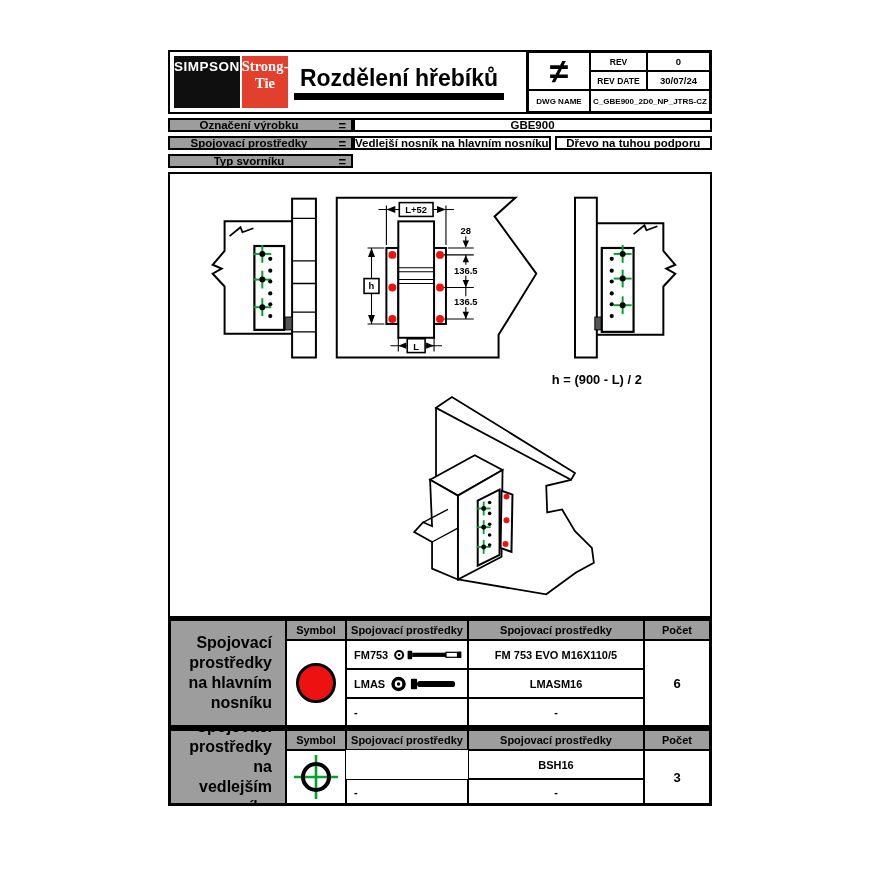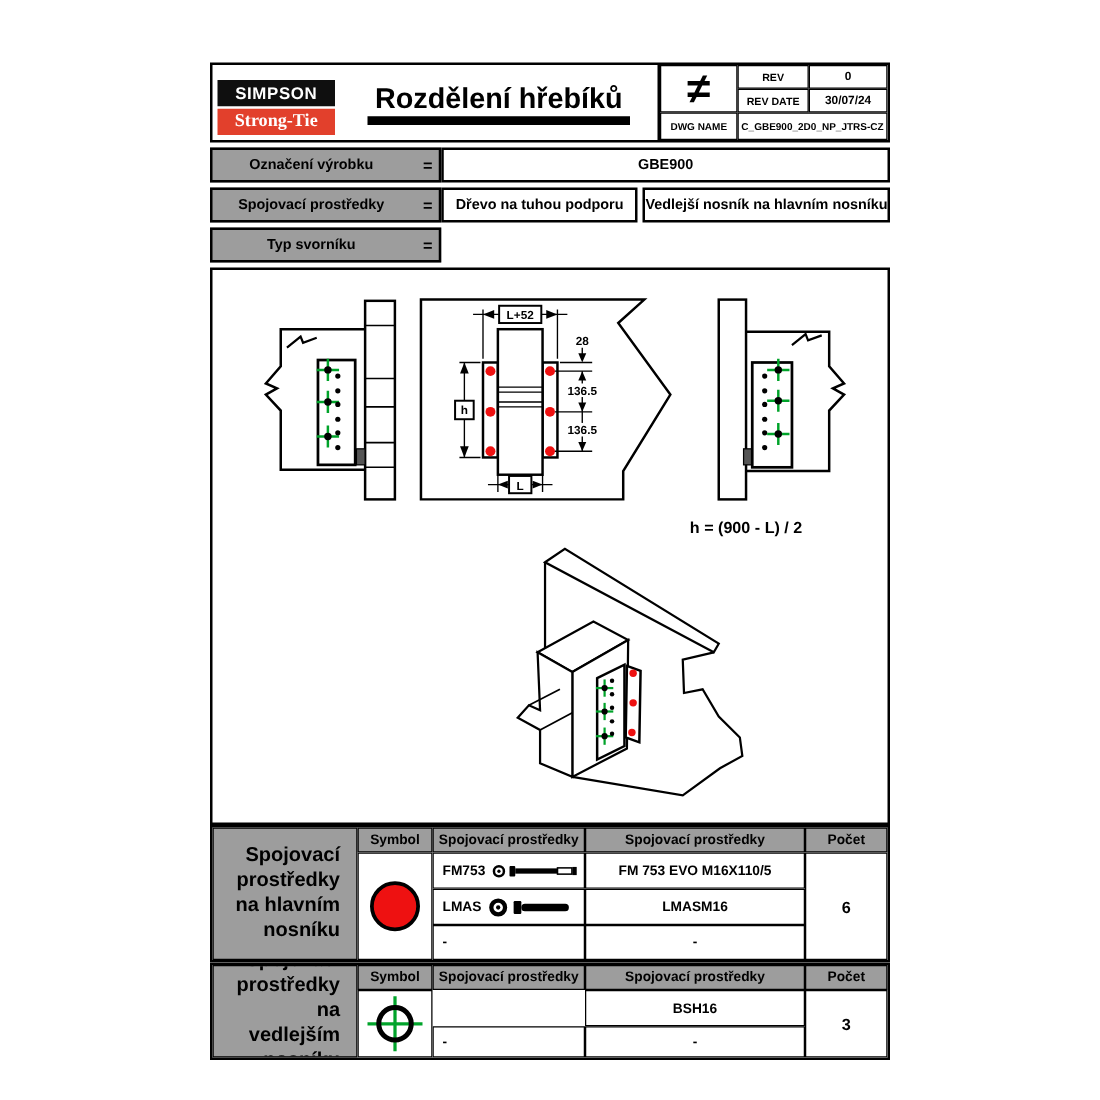--- a/index.html
+++ b/index.html
@@ -3,38 +3,38 @@
 <meta charset="utf-8">
 <style>
   html,body{margin:0;padding:0;background:#fff;}
   *{box-sizing:border-box;}
   .canvas{position:relative;width:880px;height:880px;background:#fff;overflow:hidden;
           font-family:"Liberation Sans", sans-serif;color:#000;}
   .page{position:absolute;left:168px;top:50px;width:544px;}
 
   
   .hdr{display:flex;height:64px;border:2.5px solid #000;margin-bottom:4px;align-items:stretch;background:#fff;}
-  .logo{width:102px;display:flex;flex-direction:column;justify-content:flex-end;gap:2px;padding:4px 4px;}
+  .logo{width:102px;display:flex;flex-direction:row;justify-content:flex-start;gap:2px;padding:4px 4px;}
   .logo-top{background:var(--brand_black);color:#fff;font-weight:bold;font-size:13.5px;text-align:center;
             padding:3px 0;letter-spacing:0.5px;}
   .logo-bot{background:var(--brand_red);color:#fff;font-weight:bold;font-size:14.5px;text-align:center;
             padding:2px 0;font-family:"Liberation Serif", serif;}
   .title-cell{flex:1;display:flex;align-items:center;justify-content:center;}
   .sheet-title{font-size:23px;font-weight:bold;border-bottom:7px solid #000000;padding:0 6px 1px;}
   .rev-block{width:184px;border-left:2.5px solid #000;display:grid;
              grid-template-columns:62px 57px 1fr;grid-template-rows:19px 19px 1fr;background:#fff;}
   .rc{border:1px solid #000;display:flex;align-items:center;justify-content:center;font-weight:bold;overflow:hidden;}
   .rc-neq{grid-row:1/3;grid-column:1;font-size:34px;font-weight:900;line-height:1;}
   .rc-lab{font-size:8.5px;}
   .rc-val{font-size:9.5px;}
   .rc-dwglab{grid-row:3;grid-column:1;font-size:8px;}
   .rc-dwgval{grid-row:3;grid-column:2/4;font-size:8px;}
 
   
-  .irow{display:flex;height:28px;margin-bottom:4px;}
+  .irow{display:flex;height:14px;margin-bottom:4px;}
   .ilabel{width:185px;background:var(--cell_gray);border:2.5px solid #000;display:flex;align-items:center;
           font-size:11.5px;font-weight:bold;padding-right:5px;}
   .ilabel .lt{flex:1;text-align:center;}
   .ilabel .eq{width:18px;text-align:right;font-size:13px;font-weight:900;}
   .ivals{flex:1;display:flex;gap:4px;}
   .ival{flex:1;border:2.5px solid #000;background:#fff;display:flex;align-items:center;justify-content:center;
         font-size:11.5px;font-weight:bold;white-space:nowrap;}
 
   
   .draw-box{border:2.5px solid #000;height:446px;background:#fff;position:relative;}
@@ -98,22 +98,22 @@
       <div class="ivals">
         <div class="ival">GBE900</div>
       </div>
     </div>
     <div class="irow">
       <div class="ilabel">
         <span class="lt">Spojovací prostředky</span>
         <span class="eq">=</span>
       </div>
       <div class="ivals">
+        <div class="ival">Vedlejší nosník na hlavním nosníku</div>
         <div class="ival">Dřevo na tuhou podporu</div>
-        <div class="ival">Vedlejší nosník na hlavním nosníku</div>
       </div>
     </div>
     <div class="irow">
       <div class="ilabel">
         <span class="lt">Typ svorníku</span>
         <span class="eq">=</span>
       </div>
     </div>
 
     <div class="draw-box">

